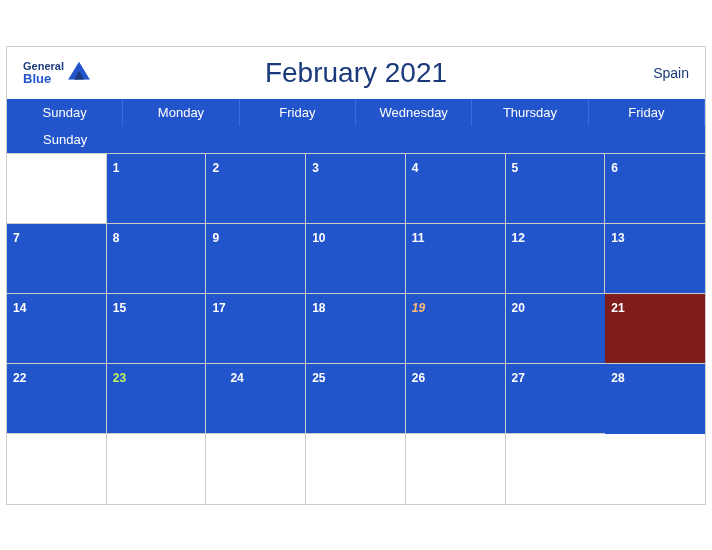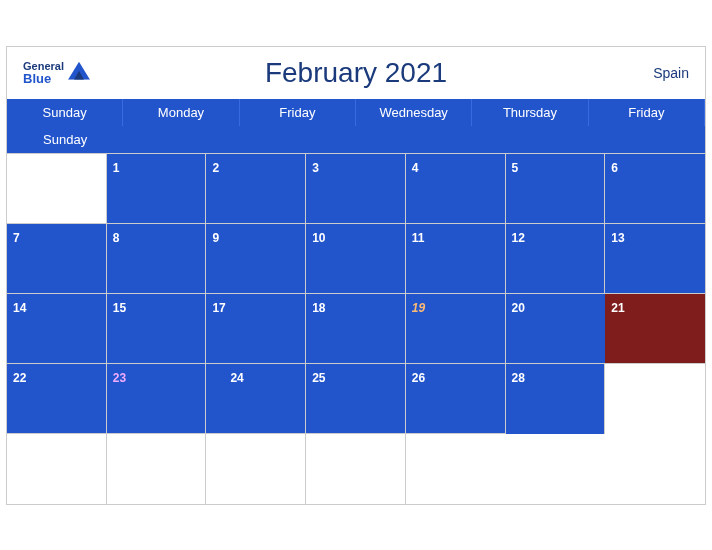--- a/index.html
+++ b/index.html
@@ -153,24 +153,25 @@
       <div class="day-cell" style="background: rgb(34, 85, 204);"><span class="day-number" style="color: rgb(255, 255, 255);">12</span></div>
       <div class="day-cell" style="background: rgb(34, 85, 204); border-right: none;"><span class="day-number" style="color: rgb(255, 255, 255);">13</span></div>
       <div class="day-cell" style="background: rgb(34, 85, 204);"><span class="day-number" style="color: rgb(255, 255, 255);">14</span></div>
       <div class="day-cell" style="background: rgb(34, 85, 204);"><span class="day-number" style="color: rgb(255, 255, 255);">15</span></div>
       <div class="day-cell" style="background: rgb(34, 85, 204);"><span class="day-number" style="color: rgb(255, 255, 255);">17</span></div>
       <div class="day-cell" style="background: rgb(34, 85, 204);"><span class="day-number" style="color: rgb(255, 255, 255);">18</span></div>
       <div class="day-cell" style="background: rgb(34, 85, 204);"><span class="day-number" style="color: #fdba74; font-style: italic;">19</span></div>
       <div class="day-cell" style="background: rgb(34, 85, 204); border-right: none;"><span class="day-number" style="color: rgb(255, 255, 255);">20</span></div>
       <div class="day-cell" style="background: #7f1d1d;"><span class="day-number" style="color: rgb(255, 255, 255);">21</span></div>
       <div class="day-cell" style="background: rgb(34, 85, 204);"><span class="day-number" style="color: rgb(255, 255, 255);">22</span></div>
-      <div class="day-cell" style="background: rgb(34, 85, 204);"><span class="day-number" style="color: #f0abfc;">23</span></div>
+      <div class="day-cell" style="background: rgb(34, 85, 204);"><span class="day-number" style="color: #bef264;">23</span></div>
       <div class="day-cell" style="background: rgb(34, 85, 204);"><span class="day-number" style="color: rgb(255, 255, 255); margin-left: 18px;">24</span></div>
       <div class="day-cell" style="background: rgb(34, 85, 204);"><span class="day-number" style="color: rgb(255, 255, 255);">25</span></div>
       <div class="day-cell" style="background: rgb(34, 85, 204);"><span class="day-number" style="color: rgb(255, 255, 255);">26</span></div>
+      <div class="day-cell" style="background: rgb(34, 85, 204); border-right: none;"><span class="day-number" style="color: rgb(255, 255, 255);">27</span></div>
       <div class="day-cell last-row-cell" style="background: rgb(34, 85, 204); border-bottom: none;"><span class="day-number" style="color: rgb(255, 255, 255); margin-top: 36px;">28</span></div>
       <div class="day-cell last-row-cell" style="border-bottom: none;"></div>
       <div class="day-cell last-row-cell" style="border-bottom: none;"></div>
       <div class="day-cell last-row-cell" style="border-bottom: none;"></div>
       <div class="day-cell last-row-cell" style="border-bottom: none;"></div>
       <div class="day-cell last-row-cell" style="border-bottom: none;"></div>
       <div class="day-cell last-row-cell" style="border-bottom: none; border-right: none;"></div>
     </div>
 </div>
 

